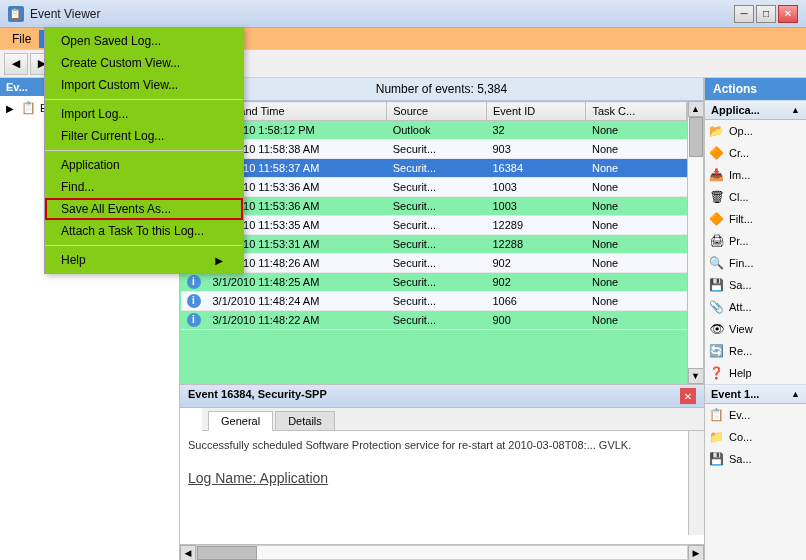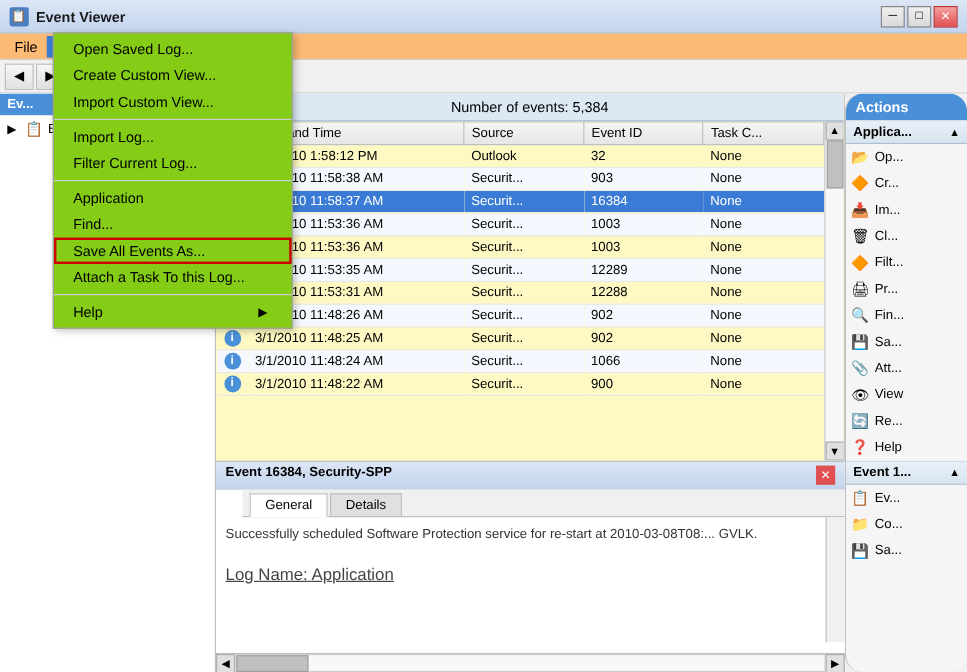--- a/index.html
+++ b/index.html
@@ -10,21 +10,21 @@
       background: linear-gradient(to bottom, #dce6f5, #c2d4ee);
       height: 28px;
       display: flex;
       align-items: center;
       padding: 0 8px;
       border-bottom: 1px solid #a0b4cc;
       justify-content: space-between;
     }
     .title-bar-left { display: flex; align-items: center; gap: 6px; }
     .title-bar-icon { width: 16px; height: 16px; background: #4a7fc1; border-radius: 2px; display: flex; align-items: center; justify-content: center; color: white; font-size: 10px; }
-    .title-bar-title { font-size: 12px; color: #1a1a1a; font-weight: bold; }
+    .title-bar-title { font-size: 12px; color: #1a1a1a; font-weight: normal; }
     .title-bar-controls { display: flex; gap: 2px; }
     .title-btn { width: 20px; height: 18px; border: 1px solid #888; background: linear-gradient(to bottom, #f0f0f0, #d8d8d8); font-size: 10px; display: flex; align-items: center; justify-content: center; cursor: pointer; }
     .title-btn.close { background: linear-gradient(to bottom, #f5a0a0, #e05050); color: white; border-color: #c03030; }
 
     
     .menu-bar {
       background: #fdba74;
       height: 22px;
       display: flex;
       align-items: center;
@@ -91,21 +91,21 @@
       gap: 3px;
     }
     .tree-icon { width: 16px; height: 16px; display: flex; align-items: center; justify-content: center; font-size: 12px; }
     .tree-expand { width: 12px; font-size: 10px; }
 
     
     .center-panel {
       flex: 1;
       display: flex;
       flex-direction: column;
-      background: #fef9c3;
+      background: #86efac;
       border-right: 1px solid #c0c0c0;
       position: relative;
     }
 
     .events-header {
       background: #dde8f5;
       padding: 4px 8px;
       font-size: 12px;
       border-bottom: 1px solid #b0c4de;
       text-align: center;
@@ -213,21 +213,20 @@
     }
 
     
     .right-panel {
       width: 102px;
       background: #f5f5f5;
       border-left: 1px solid #c0c0c0;
       display: flex;
       flex-direction: column;
       overflow: hidden;
-      border-radius: 15px;
     }
     .actions-header {
       background: #4a90d9;
       color: white;
       padding: 4px 8px;
       font-size: 12px;
       font-weight: bold;
     }
     .action-group-header {
       background: linear-gradient(to bottom, #e8f0f8, #d8e4f0);

